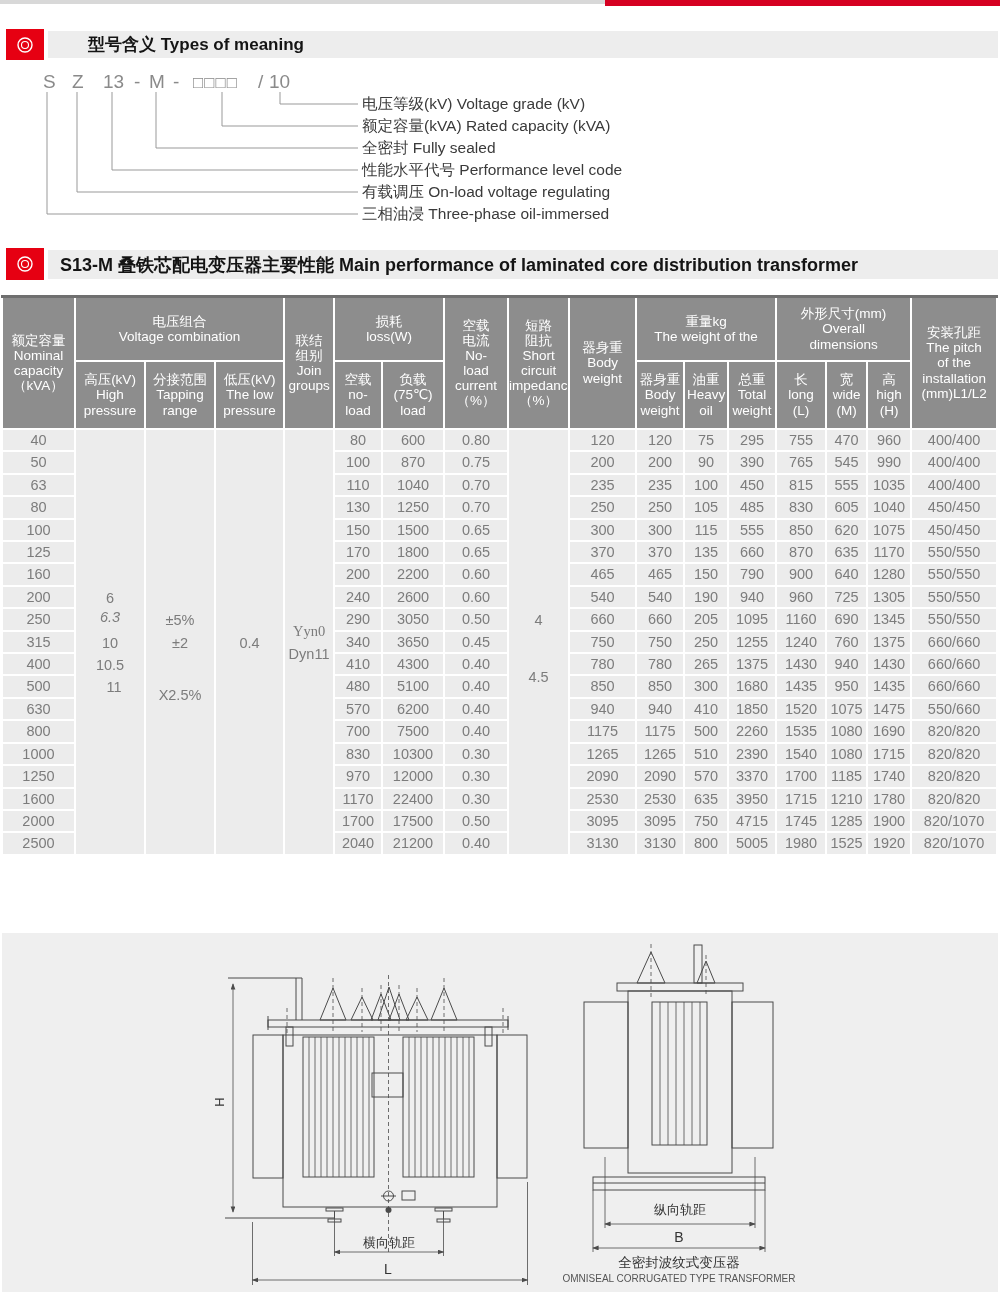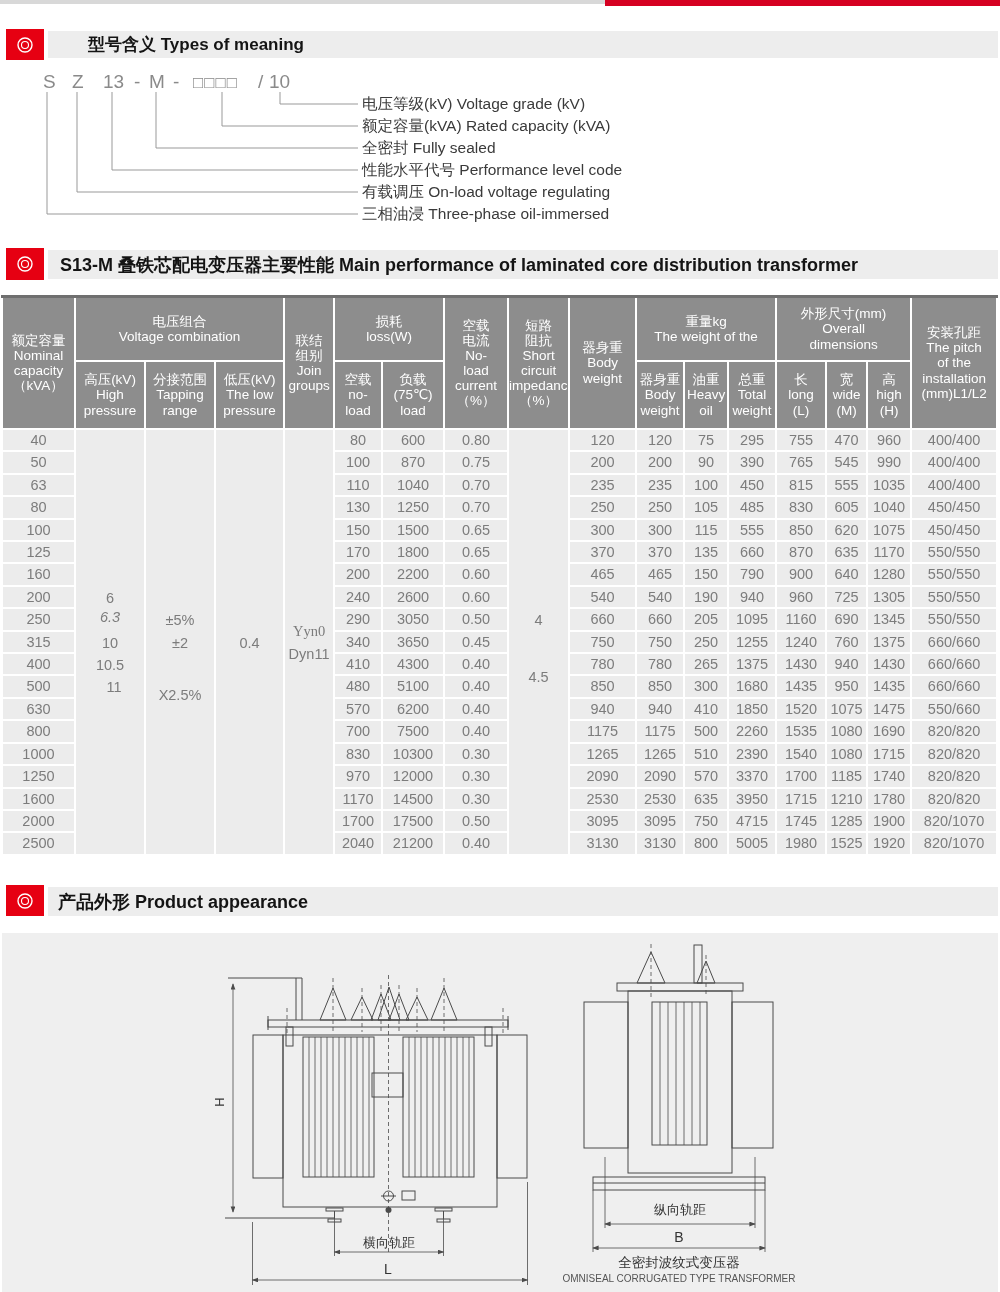--- a/index.html
+++ b/index.html
@@ -446,21 +446,21 @@
             <td>570</td>
             <td>3370</td>
             <td>1700</td>
             <td>1185</td>
             <td>1740</td>
             <td>820/820</td>
           </tr>
           <tr>
             <td>1600</td>
             <td>1170</td>
-            <td>14500</td>
+            <td>22400</td>
             <td>0.30</td>
             <td>2530</td>
             <td>2530</td>
             <td>635</td>
             <td>3950</td>
             <td>1715</td>
             <td>1210</td>
             <td>1780</td>
             <td>820/820</td>
           </tr>
@@ -489,31 +489,20 @@
             <td>5005</td>
             <td>1980</td>
             <td>1525</td>
             <td>1920</td>
             <td>820/1070</td>
           </tr>
         </tbody>
     </table>
   </div>
 
-  <div class="sec" id="sec3" style="top:885px;height:31px;">
-    <div class="sec-icon">
-      <svg width="20" height="20" viewBox="0 0 20 20">
-        <circle cx="10" cy="10" r="7" fill="none" stroke="#fff" stroke-width="1.4"></circle>
-        <circle cx="10" cy="10" r="3.5" fill="none" stroke="#fff" stroke-width="1.1"></circle>
-      </svg>
-    </div>
-    <div class="sec-bar">
-      <span class="sec-title">产品外形 Product appearance</span>
-    </div>
-  </div>
 
   <div id="panel">
     <svg id="drawings" width="1000" height="359" viewBox="0 933 1000 359">
       <defs>
         <marker id="ar" markerWidth="9" markerHeight="8" refX="7" refY="3" orient="auto-start-reverse">
           <path d="M0,0 L8,3 L0,6 z" fill="#4b4b4b"></path>
         </marker>
       </defs>
 
       <g>

